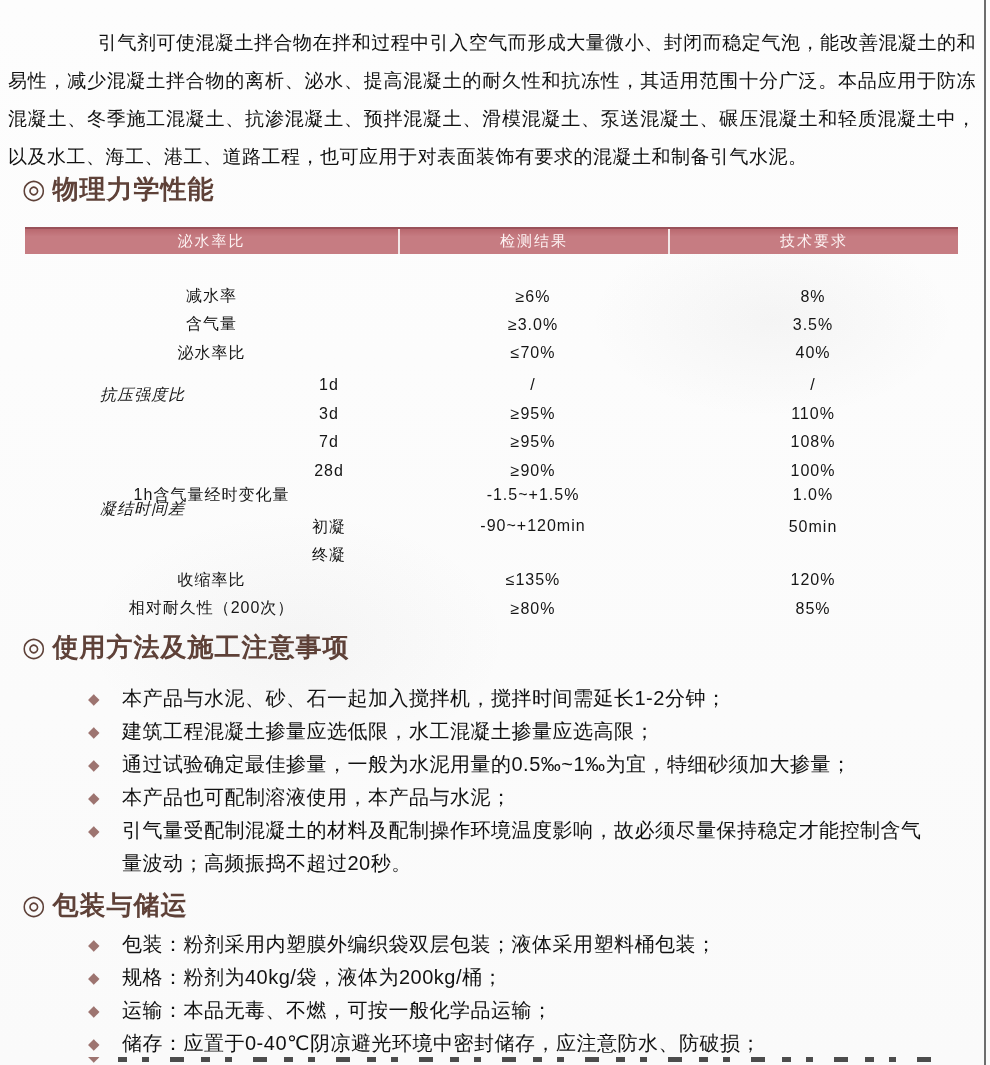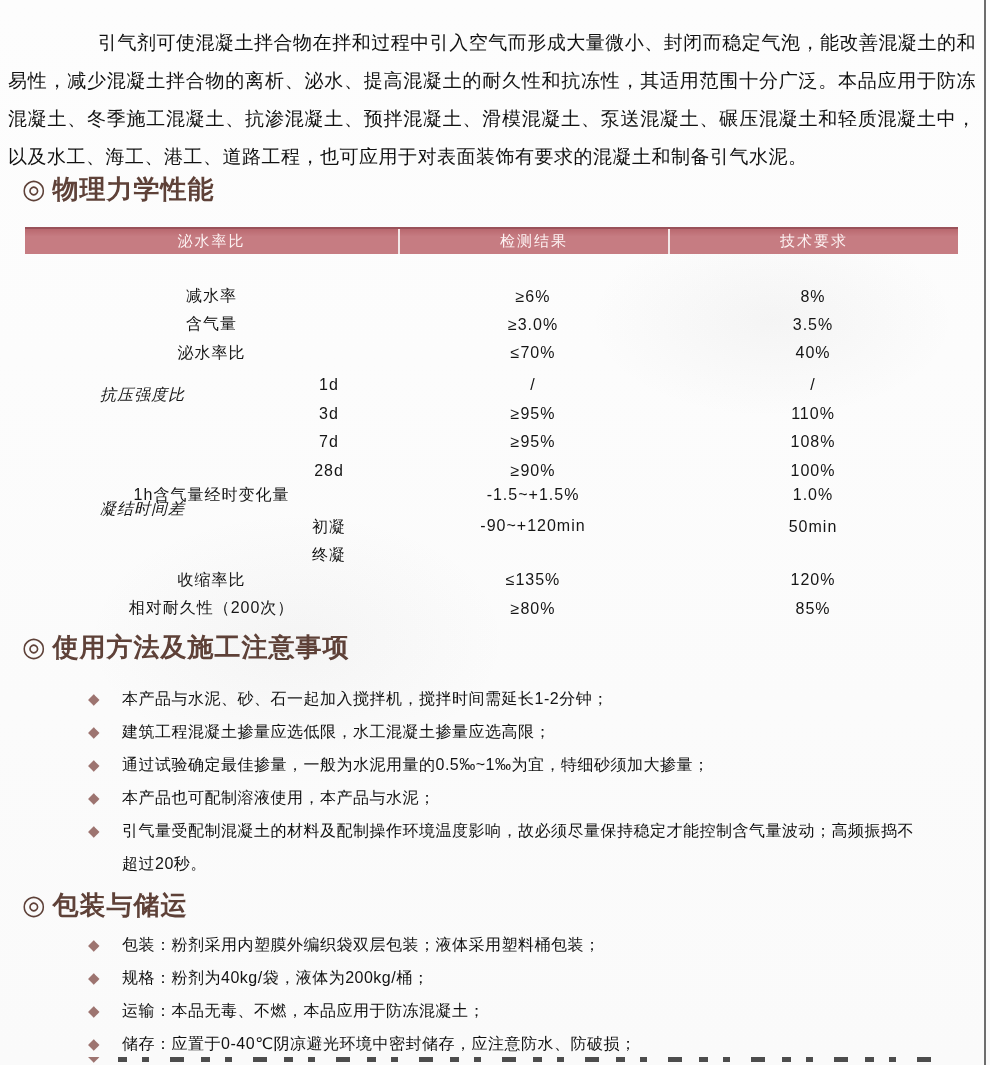--- a/index.html
+++ b/index.html
@@ -64,21 +64,21 @@
 
   
   .blist { position: absolute; left: 88px; width: 860px; }
   .l-usage { top: 682px; }
   .l-packaging { top: 928px; }
   .brow { display: flex; align-items: flex-start; }
   .bullet {
     color: #9d7470; font-size: 15px; line-height: 33px; width: 34px;
     flex: 0 0 34px; text-align: left;
   }
-  .btext { font-size: 16px; line-height: 33px; letter-spacing: 0.5px; color: #111; width: 800px; }
+  .btext { font-size: 20px; line-height: 33px; letter-spacing: 0.5px; color: #111; width: 800px; }
 
   
   .cutline {
     position: absolute; top: 1057px; left: 88px; width: 855px; height: 8px;
     overflow: hidden;
   }
   .cutline .marks {
     position: absolute; top: 0; left: 30px; right: 10px; height: 5px; opacity: .85;
     background: repeating-linear-gradient(90deg,
       #2e2e2e 0 9px, transparent 9px 24px,
@@ -220,21 +220,21 @@
     <div class="brow">
       <span class="bullet">◆</span>
       <span class="btext">包装：粉剂采用内塑膜外编织袋双层包装；液体采用塑料桶包装；</span>
     </div>
     <div class="brow">
       <span class="bullet">◆</span>
       <span class="btext">规格：粉剂为40kg/袋，液体为200kg/桶；</span>
     </div>
     <div class="brow">
       <span class="bullet">◆</span>
-      <span class="btext">运输：本品无毒、不燃，本品应用于防冻混凝土；</span>
+      <span class="btext">运输：本品无毒、不燃，可按一般化学品运输；</span>
     </div>
     <div class="brow">
       <span class="bullet">◆</span>
       <span class="btext">储存：应置于0-40℃阴凉避光环境中密封储存，应注意防水、防破损；</span>
     </div>
   </div>
 
   <div class="cutline">
     <span class="dmark">◆</span>
     <div class="marks"></div>

